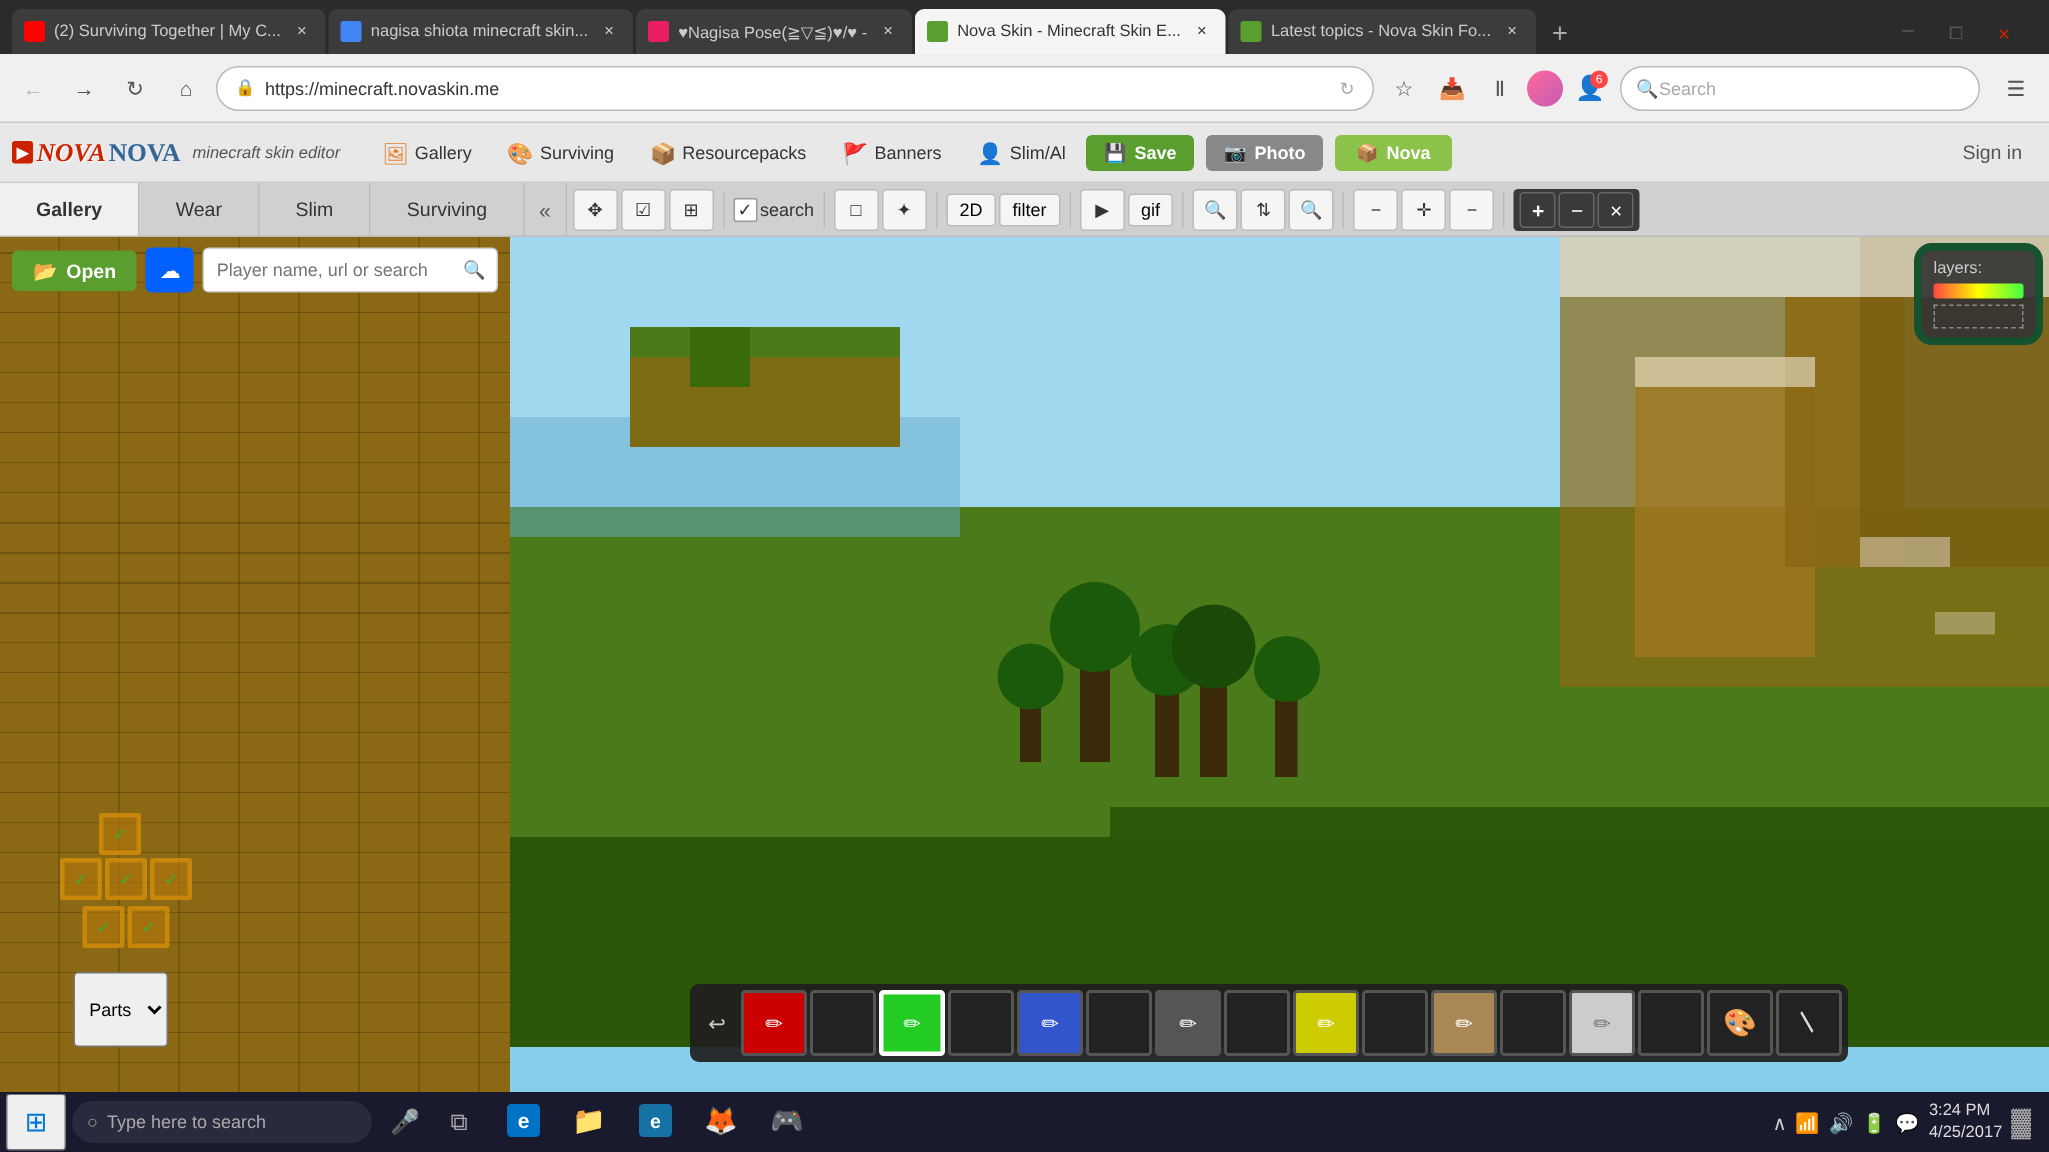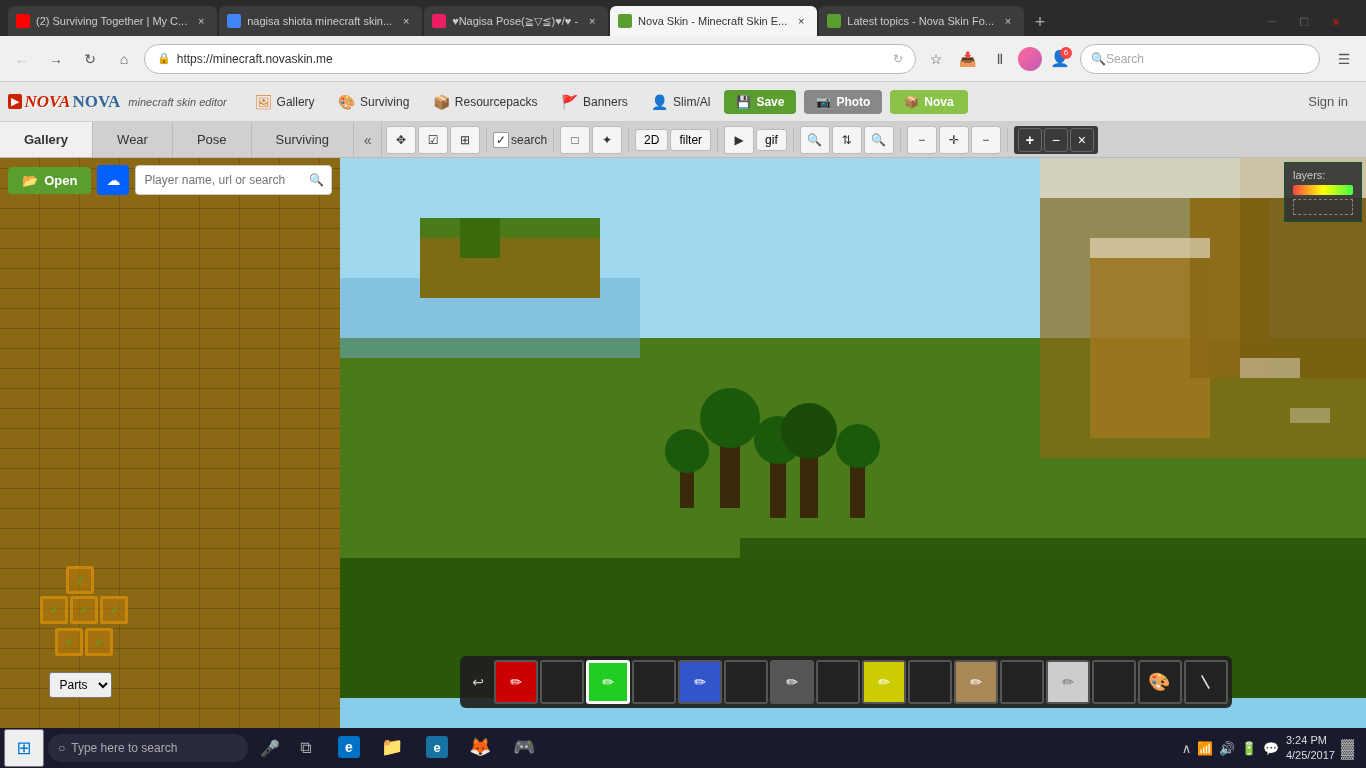--- a/index.html
+++ b/index.html
@@ -71,27 +71,27 @@
       background-color: #8B6914;
       position: absolute; inset: 0;
     }
     .left-panel-content { position: relative; z-index: 1; display: flex; flex-direction: column; }
     .open-bar { height: 44px; display: flex; align-items: center; padding: 6px 8px; gap: 6px; }
     .open-btn { background: #5a9e2f; color: white; border: none; border-radius: 4px; padding: 6px 14px; font-size: 13px; font-weight: bold; cursor: pointer; display: flex; align-items: center; gap: 6px; }
     .dropbox-btn { background: #0061ff; color: white; border: none; border-radius: 4px; width: 32px; height: 30px; cursor: pointer; display: flex; align-items: center; justify-content: center; font-size: 14px; }
     .search-input-container { flex: 1; position: relative; }
     .search-input { width: 100%; height: 30px; border: 1px solid #ccc; border-radius: 4px; padding: 0 28px 0 8px; font-size: 12px; background: white; }
     .search-input-icon { position: absolute; right: 8px; top: 50%; transform: translateY(-50%); color: #888; font-size: 12px; }
-    .parts-select { padding: 4px 6px; font-size: 12px; border-radius: 3px; }
+    .parts-select { padding: 16px 6px; font-size: 12px; border-radius: 3px; }
 
     
     .canvas-area { flex: 1; position: relative; overflow: hidden; background: #87CEEB; }
 
     
-    .layers-panel { position: absolute; top: 4px; right: 4px; background: rgba(50,50,50,0.9); border: 1px solid #14532d; border-radius: 0; padding: 6px 8px; z-index: 10; }
+    .layers-panel { position: absolute; top: 4px; right: 4px; background: rgba(50,50,50,0.9); border: 5px solid #14532d; border-radius: 12px; padding: 6px 8px; z-index: 10; }
     .layers-title { color: #ccc; font-size: 11px; margin-bottom: 4px; }
     .layers-bar { width: 60px; height: 10px; background: linear-gradient(to right, #ff4444, #ffff00, #44ff44); border-radius: 2px; }
     .layers-dashed { border: 1px dashed #888; width: 60px; height: 16px; margin-top: 4px; }
 
     
     .bottom-toolbar { position: absolute; bottom: 20px; left: 120px; display: flex; align-items: center; gap: 2px; background: rgba(30,30,30,0.92); border-radius: 6px; padding: 4px; z-index: 10; }
     .undo-btn { width: 28px; height: 28px; display: flex; align-items: center; justify-content: center; color: #ccc; font-size: 14px; cursor: pointer; }
 
     
     .layers-add { width: 24px; height: 24px; background: #3a3a3a; border: 1px solid #666; border-radius: 3px; display: flex; align-items: center; justify-content: center; color: white; font-size: 14px; font-weight: bold; cursor: pointer; }
@@ -239,21 +239,21 @@
 
     <div style="display:flex; align-items:stretch; height:36px; background:#d0d0d0; border-bottom:1px solid #bbb; flex-shrink:0;">
 
       <div class="sub-tab active">
         <span>Gallery</span>
       </div>
       <div class="sub-tab">
         <span>Wear</span>
       </div>
       <div class="sub-tab">
-        <span>Pose</span>
+        <span>Slim</span>
       </div>
       <div class="sub-tab">
         <span>Surviving</span>
       </div>
       <div class="sub-tab-collapse">
         <span>«</span>
       </div>
 
       <div style="display:flex; align-items:center; padding:0 4px; gap:2px; flex:1;">
         <button class="tool-btn" title="Move">✥</button>

